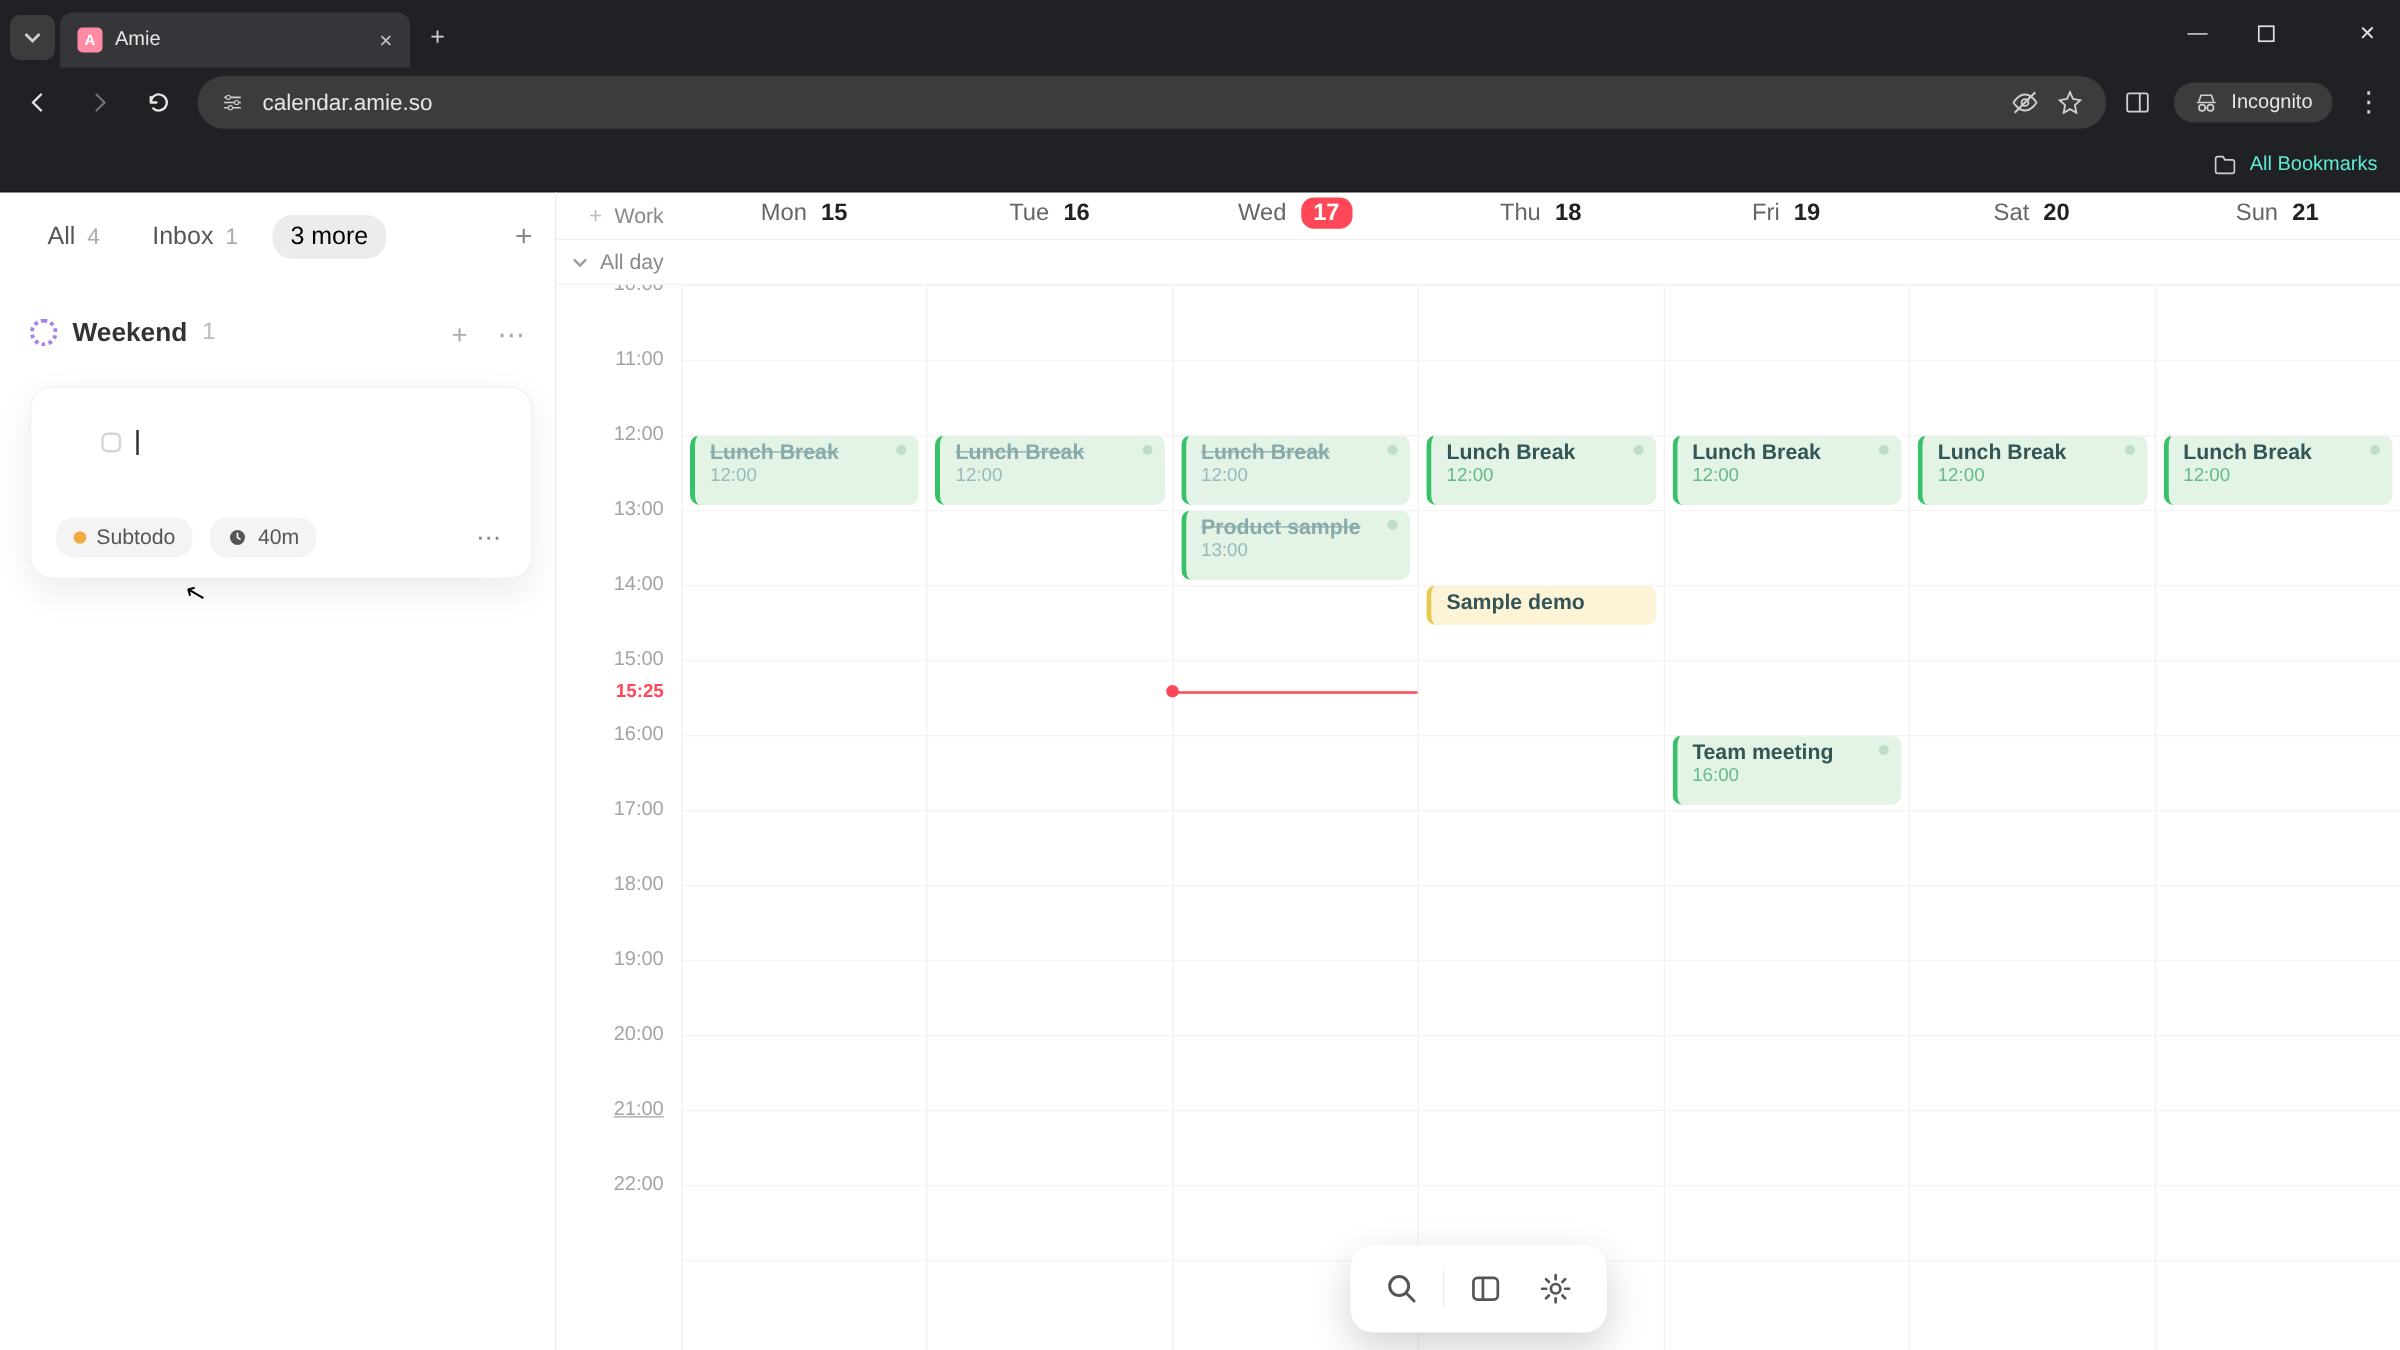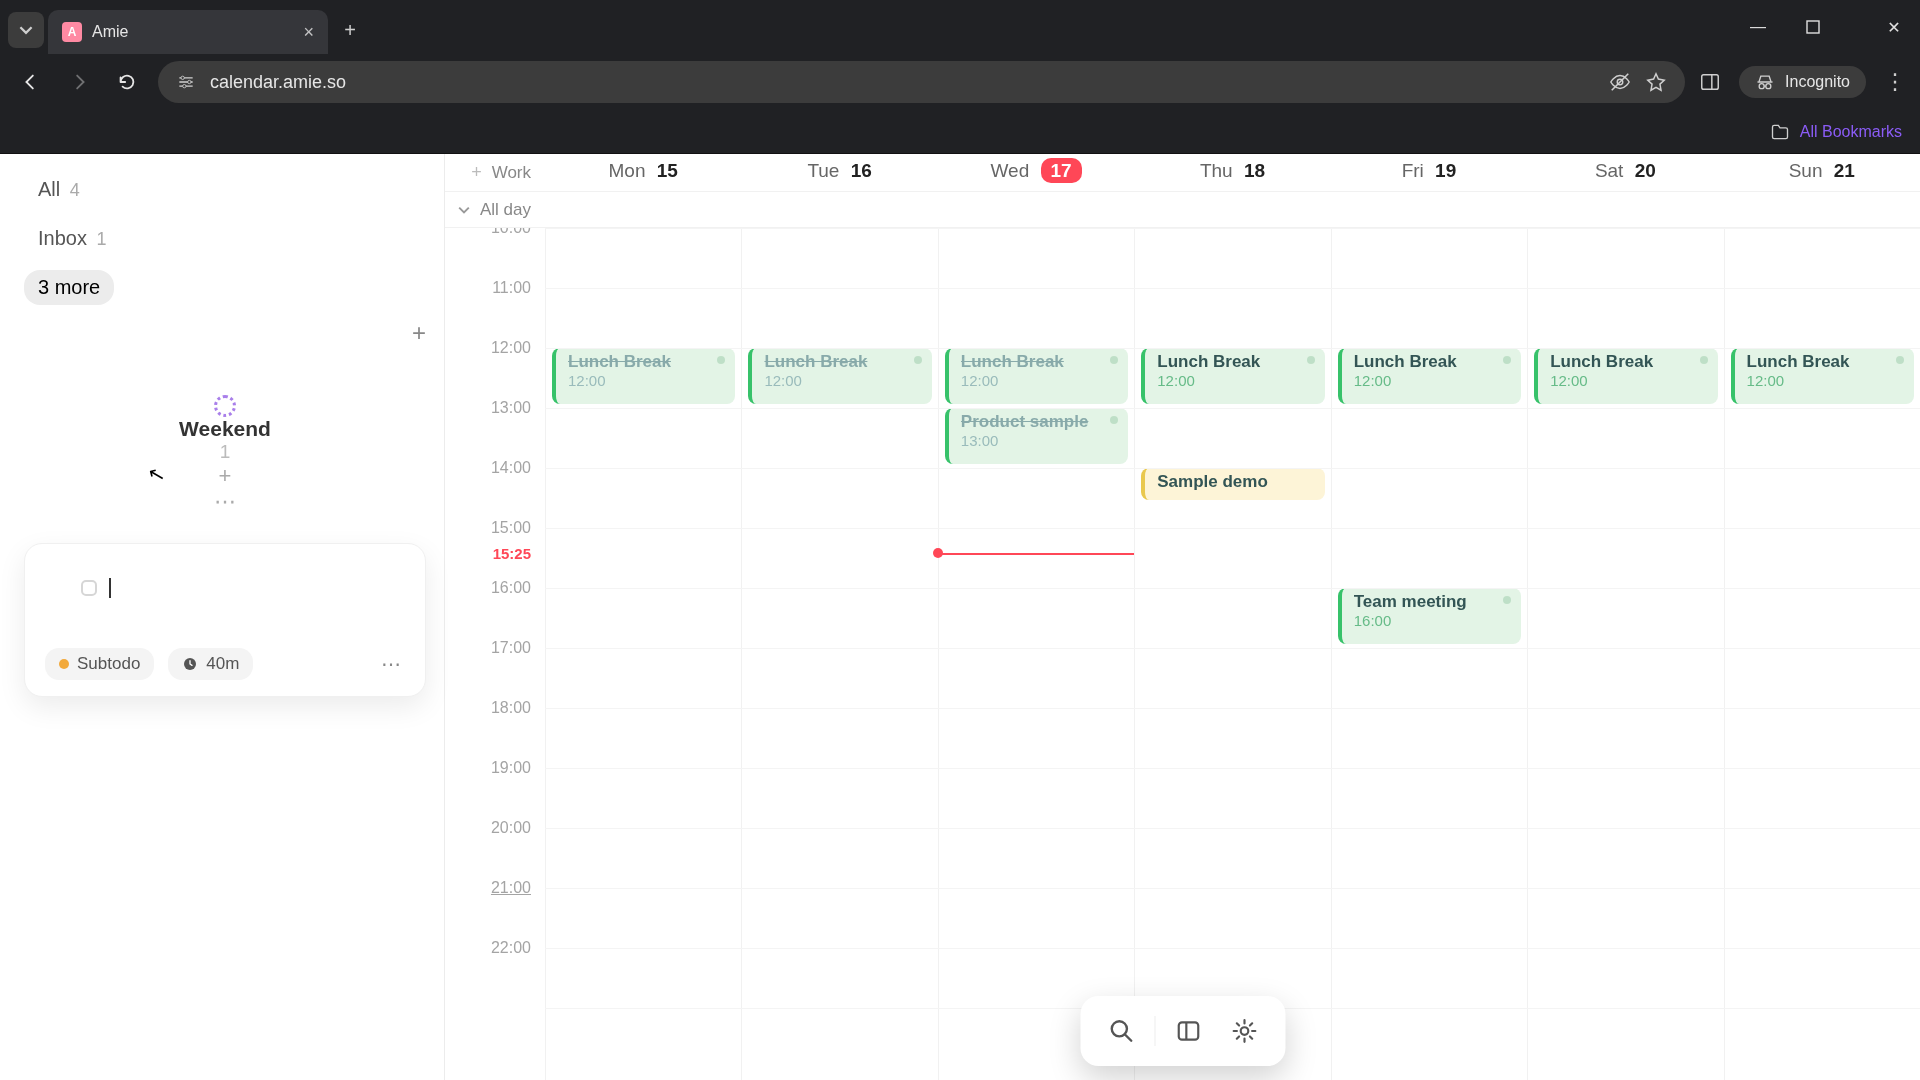--- a/index.html
+++ b/index.html
@@ -16,34 +16,34 @@
   .win-controls { position:absolute; right:6px; top:0; height:54px; display:flex; align-items:center; gap:28px; color:#e0e0e0; }
   .win-controls span { width:40px; text-align:center; font-size:16px; }
 
   .toolbar { height: 56px; display:flex; align-items:center; gap:14px; padding: 0 14px; color:#cfcfcf; }
   .tbtn { width:34px; height:34px; display:flex; align-items:center; justify-content:center; border-radius:17px; }
   .tbtn.dim { opacity:.4; }
   .addrbar { flex:1; height:42px; background:#3c3c3c; border-radius:21px; display:flex; align-items:center; padding:0 18px; gap:14px; color:#e6e6e6; font-size:18px; }
   .right-icons { display:flex; align-items:center; gap:18px; }
   .incog-pill { display:flex; align-items:center; gap:10px; background:#3c3c3c; border-radius:20px; padding:6px 16px; font-size:16px; color:#e6e6e6; }
 
-  .bookmarks-row { height:44px; display:flex; align-items:center; justify-content:flex-end; padding:0 18px; color:#8b5cf6; font-size:16px; border-bottom:1px solid #111; gap:10px; }
+  .bookmarks-row { height:44px; display:flex; align-items:center; justify-content:flex-end; padding:0 18px; color:#5eead4; font-size:16px; border-bottom:1px solid #111; gap:10px; }
 
   
   .app { position:relative; background:#fff; height: calc(1080px - 54px - 56px - 44px); display:flex; }
 
   
   .sidebar { width:445px; border-right:1px solid #ececec; padding: 18px 18px 0 24px; position:relative; }
-  .filters { display:flex; align-items:flex-start; gap:14px; font-size:20px; color:#555;flex-direction:column; }
+  .filters { display:flex; align-items:center; gap:14px; font-size:20px; color:#555; }
   .filters .pill { padding:6px 14px; border-radius:16px; }
   .filters .pill.active { background:#ececec; color:#000000; font-weight:500; }
   .filters .count { color:#aaa; margin-left:4px; font-size:18px; }
   .filters .add { margin-left:auto; font-size:24px; color:#888; }
 
-  .list-header { display:flex; align-items:center; gap:0; margin-top:48px; color:#444;flex-direction:column; }
+  .list-header { display:flex; align-items:flex-start; gap:12px; margin-top:48px; color:#444; }
   .list-header .ringicon { width:22px; height:22px; border-radius:50%; border:3px dotted #a97fea; }
   .list-header .name { font-size:21px; font-weight:600; color:#333; }
   .list-header .cnt { color:#bbb; font-size:19px; }
   .list-header .spacer { flex:1; }
   .list-header .act { color:#aaa; font-size:22px; padding:0 6px; }
 
   .todo-card { margin-top:28px; background:#fff; border:1px solid #f0f0f0; border-radius:18px; box-shadow: 0 10px 28px rgba(0,0,0,0.08); padding:20px 22px 16px 20px; }
   .todo-row { display:flex; align-items:center; gap:14px; }
   .check-outer { width:22px; height:22px; border:2px solid #c9c9c9; border-radius:50%; }
   .todo-title { font-size:21px; color:#333; }

